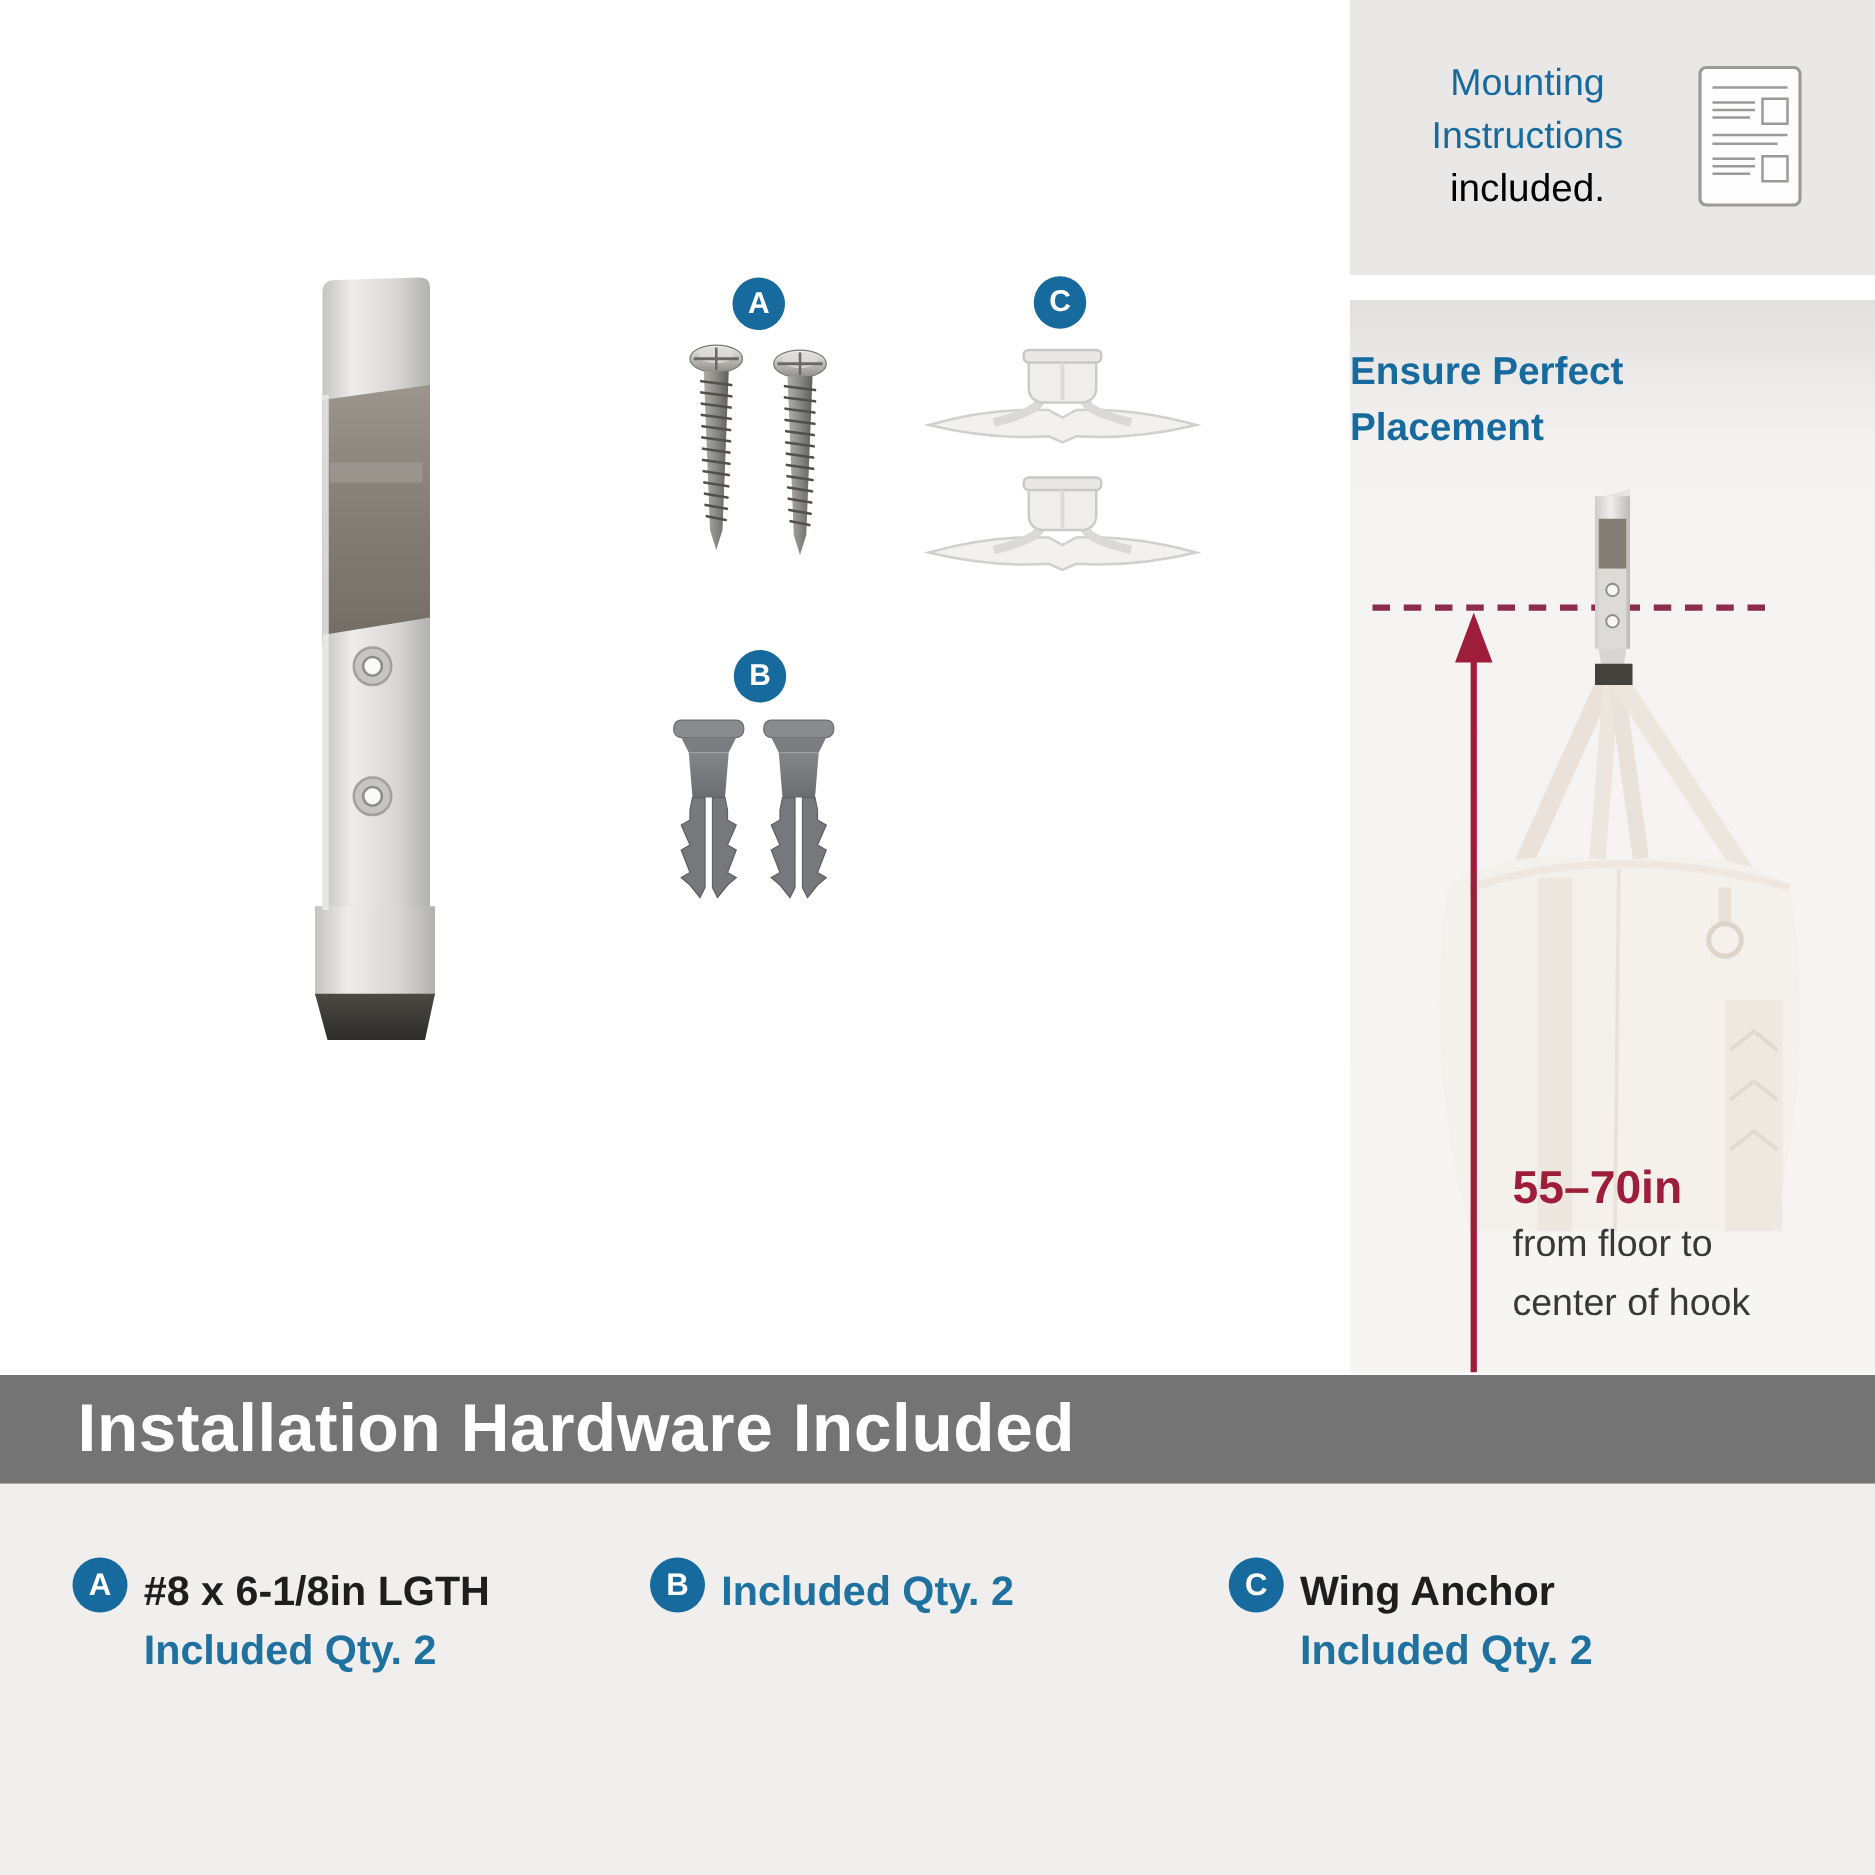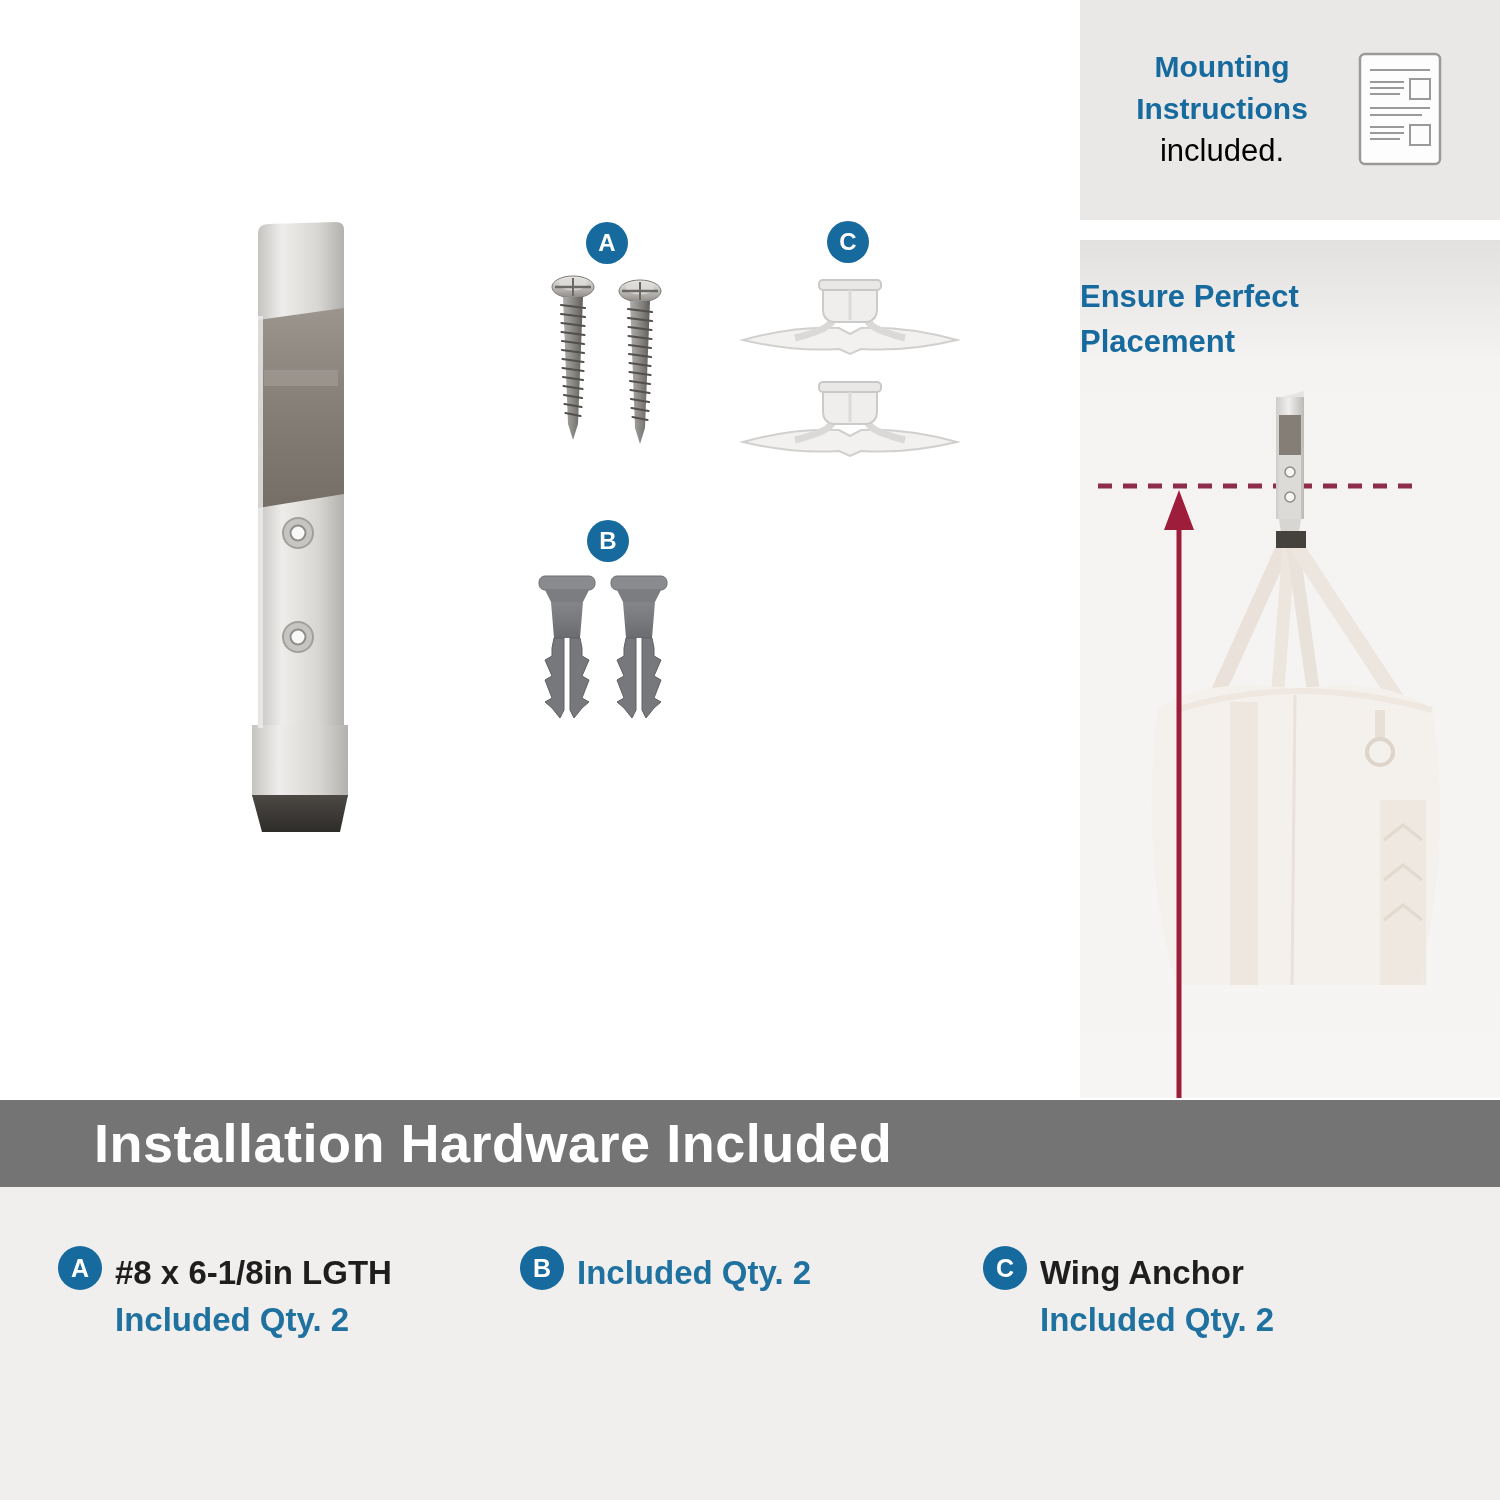--- a/index.html
+++ b/index.html
@@ -8,35 +8,35 @@
   .abs{position:absolute;}
 
   
   .circle-label{position:absolute;width:42px;height:42px;border-radius:50%;background:#176a9e;
     color:#fff;font-weight:bold;font-size:24px;display:flex;align-items:center;justify-content:center;}
   .circle-label.lg{width:44px;height:44px;font-size:25px;}
 
   
   .panel-top{position:absolute;left:1080px;top:0;width:420px;height:220px;background:#e9e8e7;}
   .panel-top .txt{position:absolute;left:10px;top:46px;width:264px;text-align:center;}
-  .p1-line{font-size:30px;font-weight:bold;color:#176a9e;line-height:42px;}
+  .p1-line{font-size:30px;font-weight:normal;color:#176a9e;line-height:42px;}
   .p1-sub{font-size:31px;color:#000000;line-height:42px;}
   .doc-icon{position:absolute;left:278px;top:52px;}
 
   .panel-place{position:absolute;left:1080px;top:240px;width:420px;height:858px;
     background:linear-gradient(#e2e1e0 0%, #f4f3f2 14%, #f6f5f4 100%);}
   .p2-title{position:absolute;left:0;top:34px;width:100%;text-align:left;
     font-size:31px;font-weight:bold;color:#176a9e;line-height:45px;}
   .range-block{position:absolute;left:130px;top:688px;}
   .range-val{font-size:37px;font-weight:bold;color:#9e1d3a;line-height:44px;}
   .range-cap{font-size:30px;color:#3a3836;line-height:47px;}
 
   
   .banner{position:absolute;left:0;top:1100px;width:1500px;height:87px;background:#757474;}
-  .banner span{display:block;padding-left:94px;line-height:87px;font-size:54px;font-weight:bold;
+  .banner span{display:block;padding-left:62px;line-height:87px;font-size:54px;font-weight:bold;
     color:#ffffff;letter-spacing:0.5px;white-space:nowrap;}
 
   
   .legend-bg{position:absolute;left:0;top:1187px;width:1500px;height:313px;background:#f0efee;}
   .legend-text{position:absolute;top:1249px;}
   .lg-line{font-size:33px;font-weight:bold;color:#1e1e1e;line-height:47px;white-space:nowrap;}
   .lg-qty{font-size:33px;font-weight:bold;color:#1f719f;line-height:47px;white-space:nowrap;}
 </style>
 </head>
 <body>
@@ -236,20 +236,25 @@
         <polygon points="3,126 25,126 23,140 5,140" fill="#d8d6d3"></polygon>
         <rect x="0" y="138" width="30" height="17" fill="#45423e"></rect>
       </g>
 
       <g>
         <polygon points="99,250 84,290 114,290" fill="#9e1d3a"></polygon>
         <line x1="99" y1="288" x2="99" y2="858" stroke="#9e1d3a" stroke-width="5"></line>
       </g>
     </svg>
 
+    <div class="range-block">
+      <div class="range-val">55–70in</div>
+      <div class="range-cap">from floor to</div>
+      <div class="range-cap">center of hook</div>
+    </div>
   </div>
 
   <div class="banner">
     <span>Installation Hardware Included</span>
   </div>
 
   <div class="legend-bg"></div>
 
   <div class="circle-label lg" style="left:58px;top:1246px;">
     <span>A</span>

